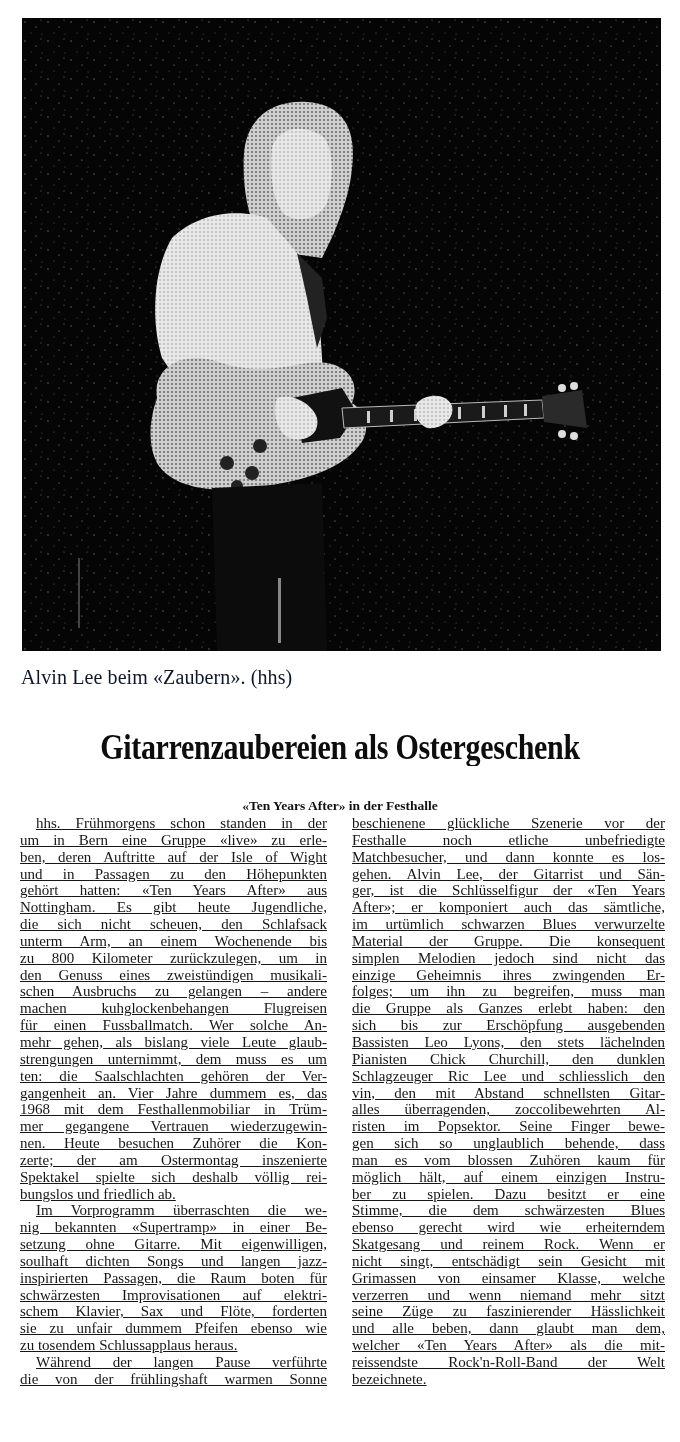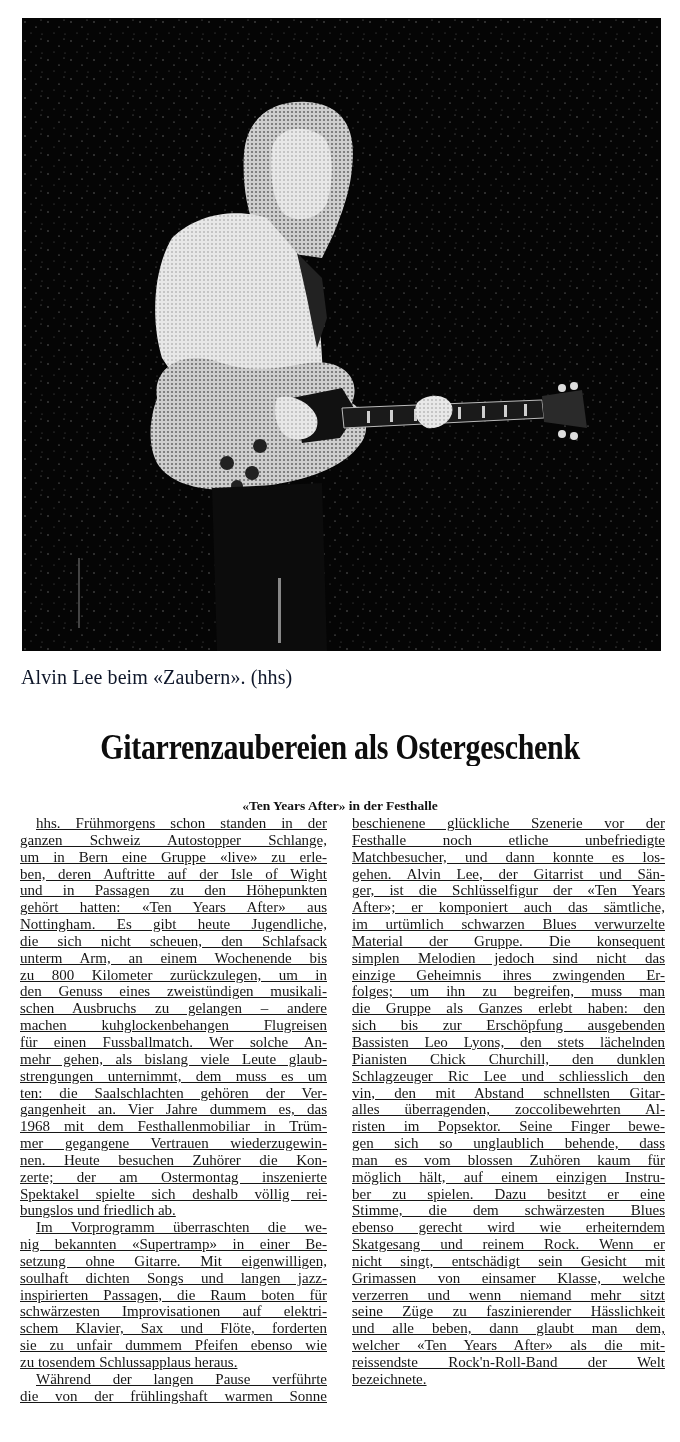--- a/index.html
+++ b/index.html
@@ -147,21 +147,20 @@
 </div>
 
 <div class="caption">Alvin Lee beim «Zaubern». (hhs)</div>
 
 <h1 class="headline" style="margin:0;">Gitarrenzaubereien als Ostergeschenk</h1>
 
 <div class="subhead">«Ten Years After» in der Festhalle</div>
 
 <div class="column left" id="col-left">
     <span class="line indent">hhs. Frühmorgens schon standen in der</span>
-    <span class="line">ganzen Schweiz Autostopper Schlange,</span>
     <span class="line">um in Bern eine Gruppe «live» zu erle-</span>
     <span class="line">ben, deren Auftritte auf der Isle of Wight</span>
     <span class="line">und in Passagen zu den Höhepunkten</span>
     <span class="line">gehört hatten: «Ten Years After» aus</span>
     <span class="line">Nottingham. Es gibt heute Jugendliche,</span>
     <span class="line">die sich nicht scheuen, den Schlafsack</span>
     <span class="line">unterm Arm, an einem Wochenende bis</span>
     <span class="line">zu 800 Kilometer zurückzulegen, um in</span>
     <span class="line">den Genuss eines zweistündigen musikali-</span>
     <span class="line">schen Ausbruchs zu gelangen – andere</span>

